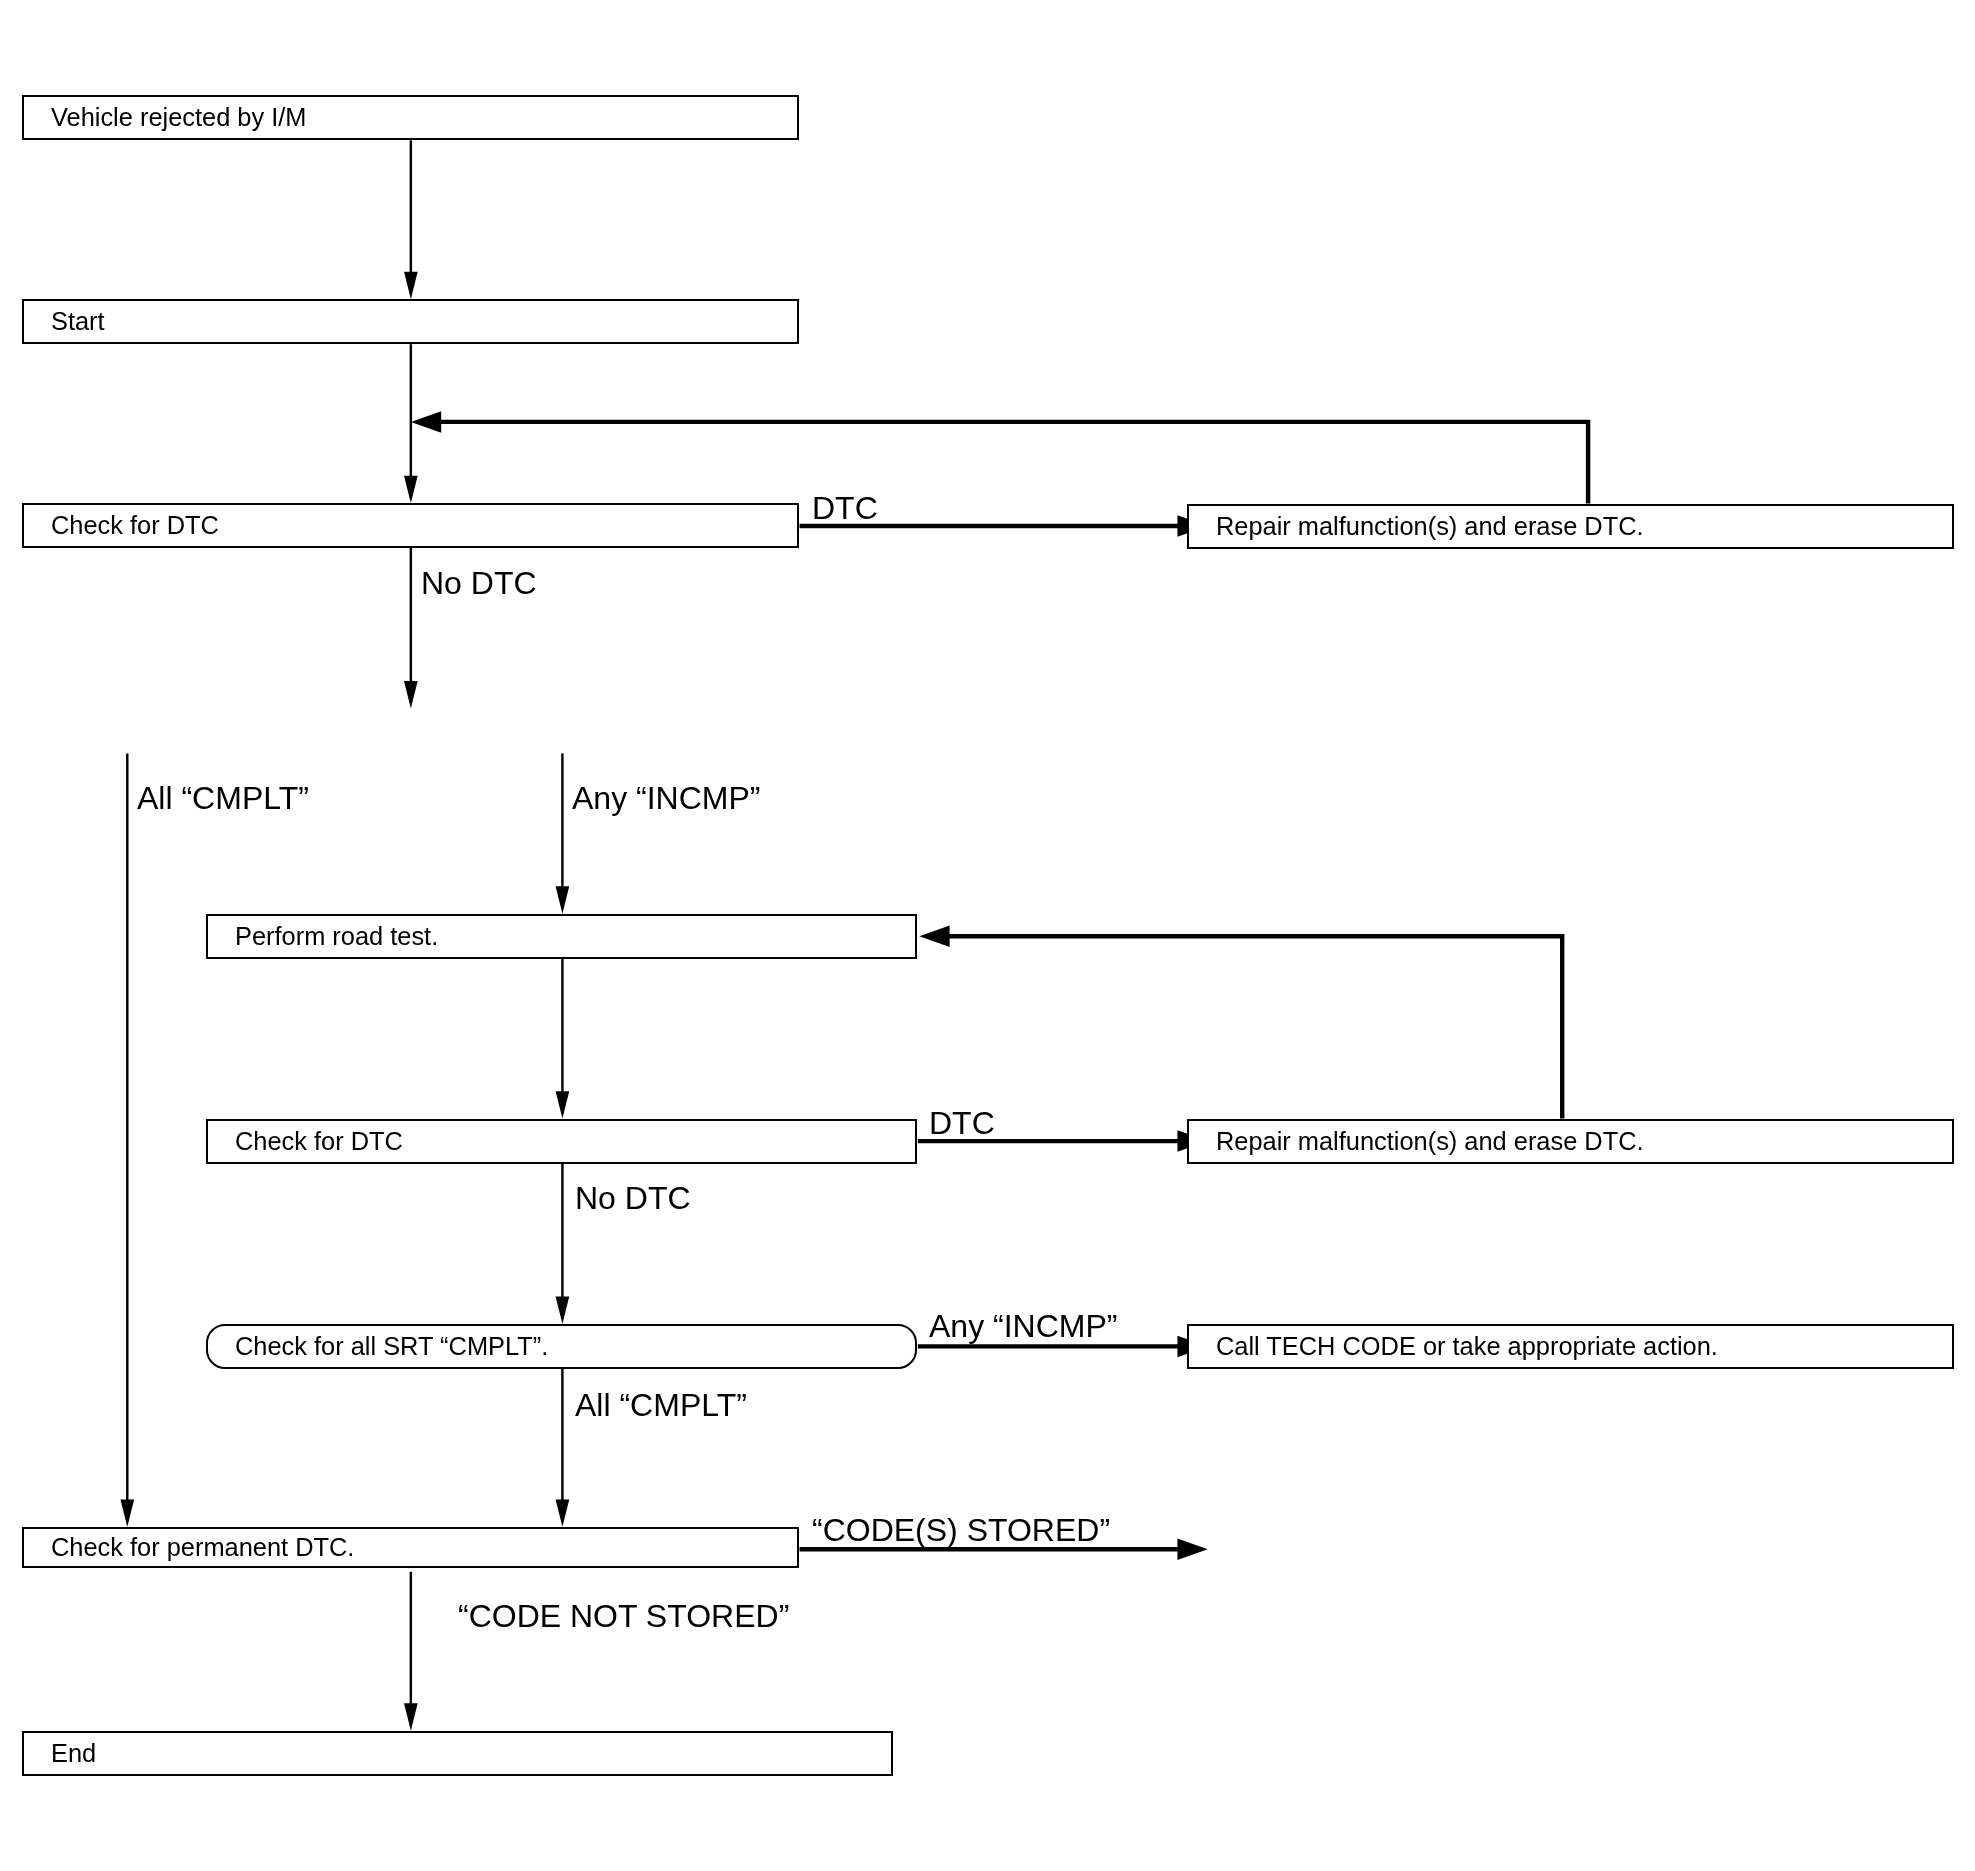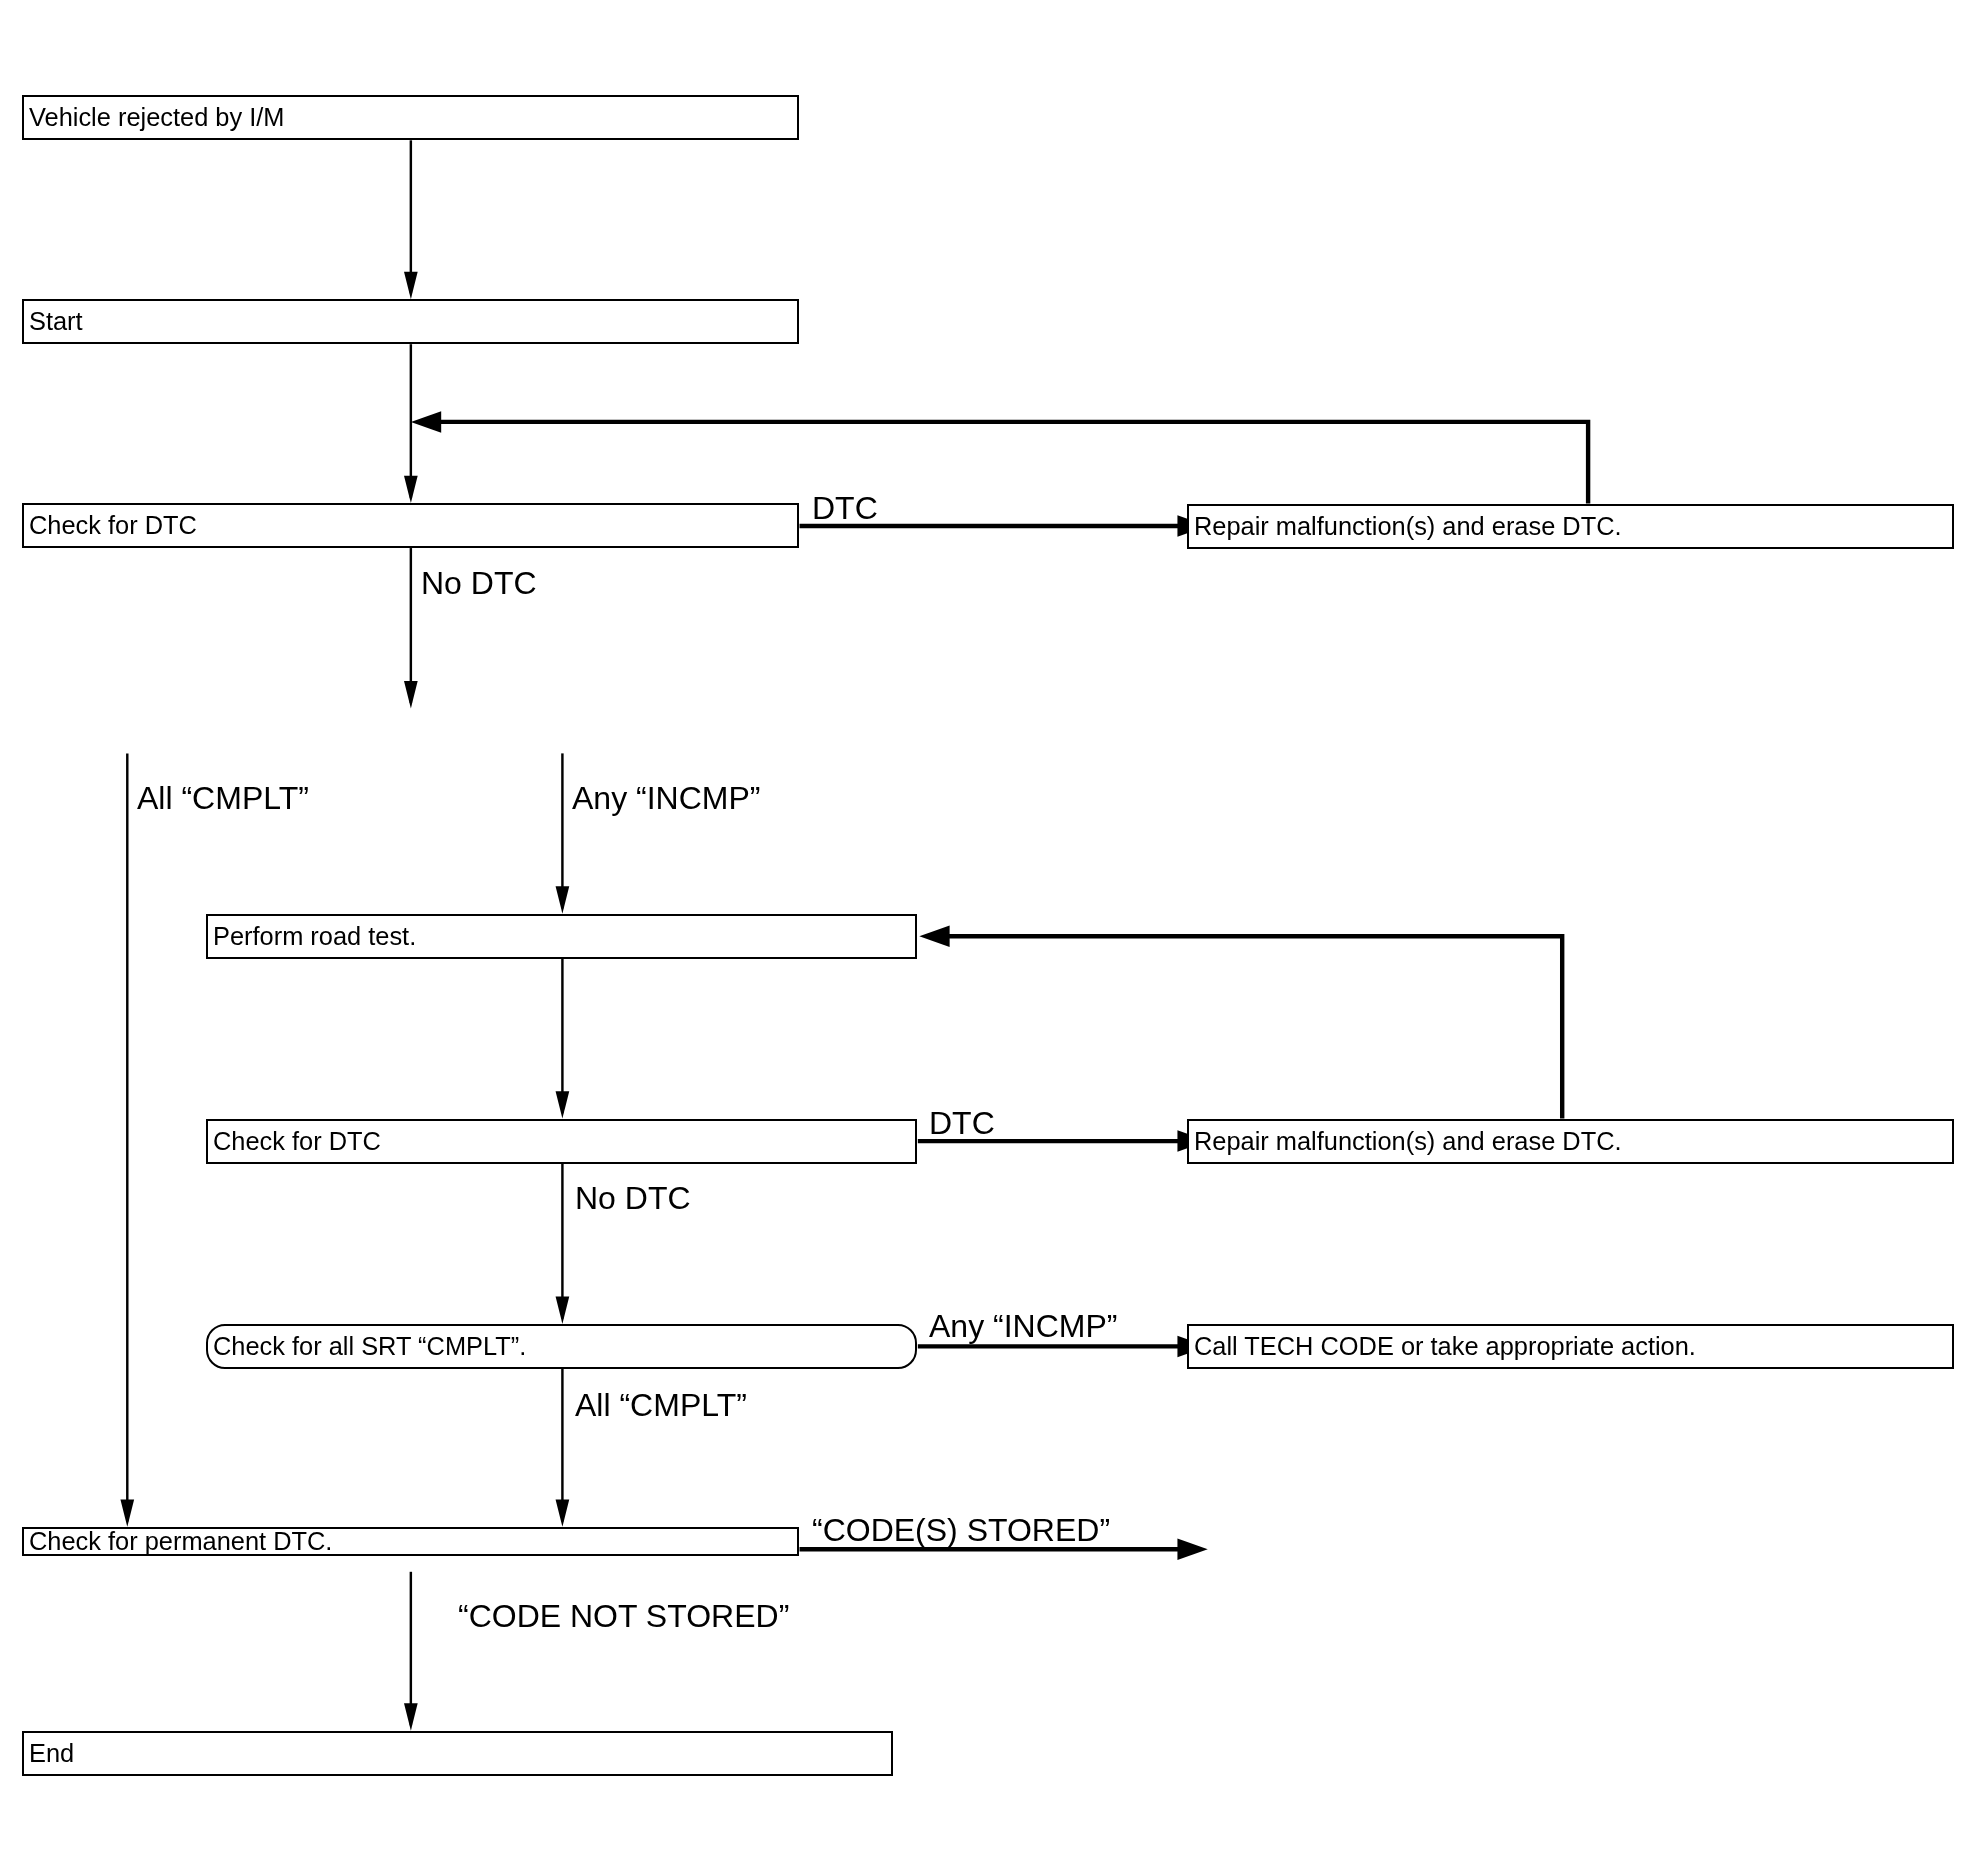--- a/index.html
+++ b/index.html
@@ -1,21 +1,21 @@
 <!DOCTYPE html>
 <html style="font-size:7.8px"><head>
 <meta charset="utf-8">
 <style>
   html,body{margin:0;padding:0;background:#ffffff;}
   #root{position:relative;width:1975px;height:1871px;background:#ffffff;
         font-family:"Liberation Sans","DejaVu Sans",sans-serif;overflow:hidden;}
   svg#wires{position:absolute;left:0;top:0;width:1975px;height:1871px;}
   .node{position:absolute;box-sizing:border-box;border:2.9px solid #000000;background:#ffffff;
         display:flex;align-items:center;}
-  .node .lbl{font-size:25.4px;color:#000000;line-height:1;padding-left:5px;white-space:nowrap;}
+  .node .lbl{font-size:25.4px;color:#000000;line-height:1;padding-left:27px;white-space:nowrap;}
   .edgelabel{position:absolute;font-size:32px;color:#000000;white-space:nowrap;line-height:1;}
 </style>
 </head>
 <body>
 
 <div id="root">
 
   <svg id="wires" viewBox="0 0 4039 3827" xmlns="http://www.w3.org/2000/svg">
     <defs>
       <marker id="ah" viewBox="0 0 12 12" refX="11" refY="6" markerWidth="9" markerHeight="9" orient="auto-start-reverse" markerUnits="strokeWidth">
@@ -132,21 +132,21 @@
   </div>
 
   <div class="node" style="left:206px;top:1324px;width:711px;height:45px;border-radius:19px;">
     <span class="lbl">Check for all SRT “CMPLT”.</span>
   </div>
 
   <div class="node" style="left:1187px;top:1324px;width:767px;height:45px;">
     <span class="lbl">Call TECH CODE or take appropriate action.</span>
   </div>
 
-  <div class="node" style="left:22px;top:1527px;width:777px;height:29px;">
+  <div class="node" style="left:22px;top:1527px;width:777px;height:41px;">
     <span class="lbl">Check for permanent DTC.</span>
   </div>
 
 
   <div class="node" style="left:22px;top:1731px;width:871px;height:45px;">
     <span class="lbl">End</span>
   </div>
 
   <div class="edgelabel" style="left:812px;top:492px;">DTC</div>
 

